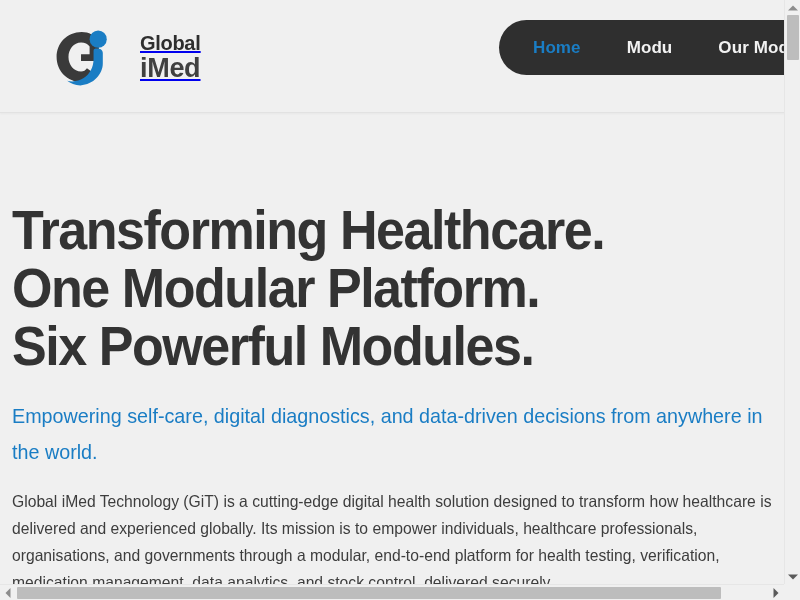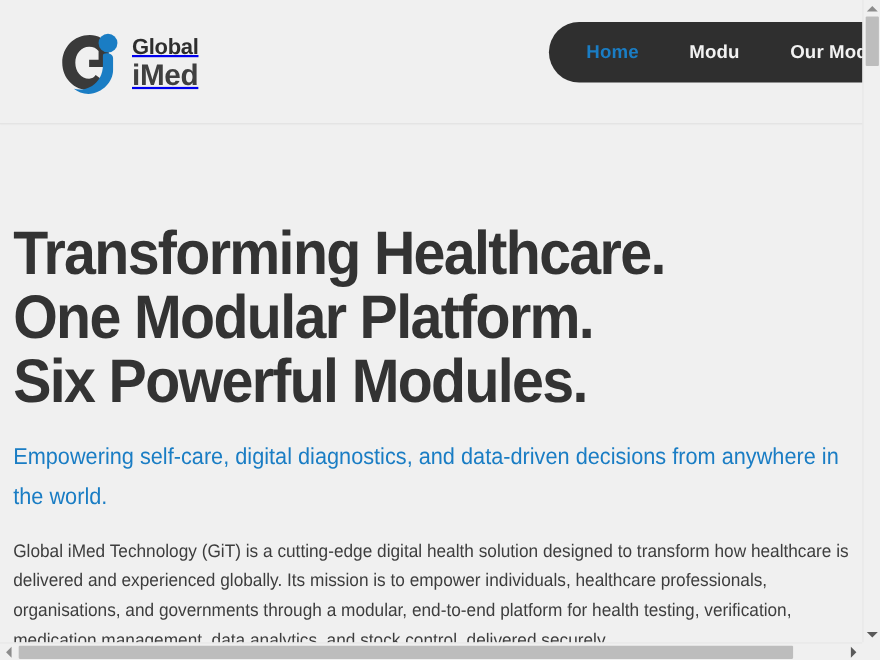--- a/index.html
+++ b/index.html
@@ -47,22 +47,23 @@
     height: 70px;
   }
 
   .logo-mark {
     width: 66px; height: 66px;
     display: block;
     flex: 0 0 auto;
   }
 
   .logo-words {
-    margin-left: 4px;
+    margin-left: 24px;
     line-height: 1.0;
+    text-decoration: underline;
   }
   .logo-words .w1 {
     display: block;
     font-size: 20px;
     font-weight: bold;
     color: #2e2e2e;
     letter-spacing: -0.3px;
   }
   .logo-words .w2 {
     display: block;

